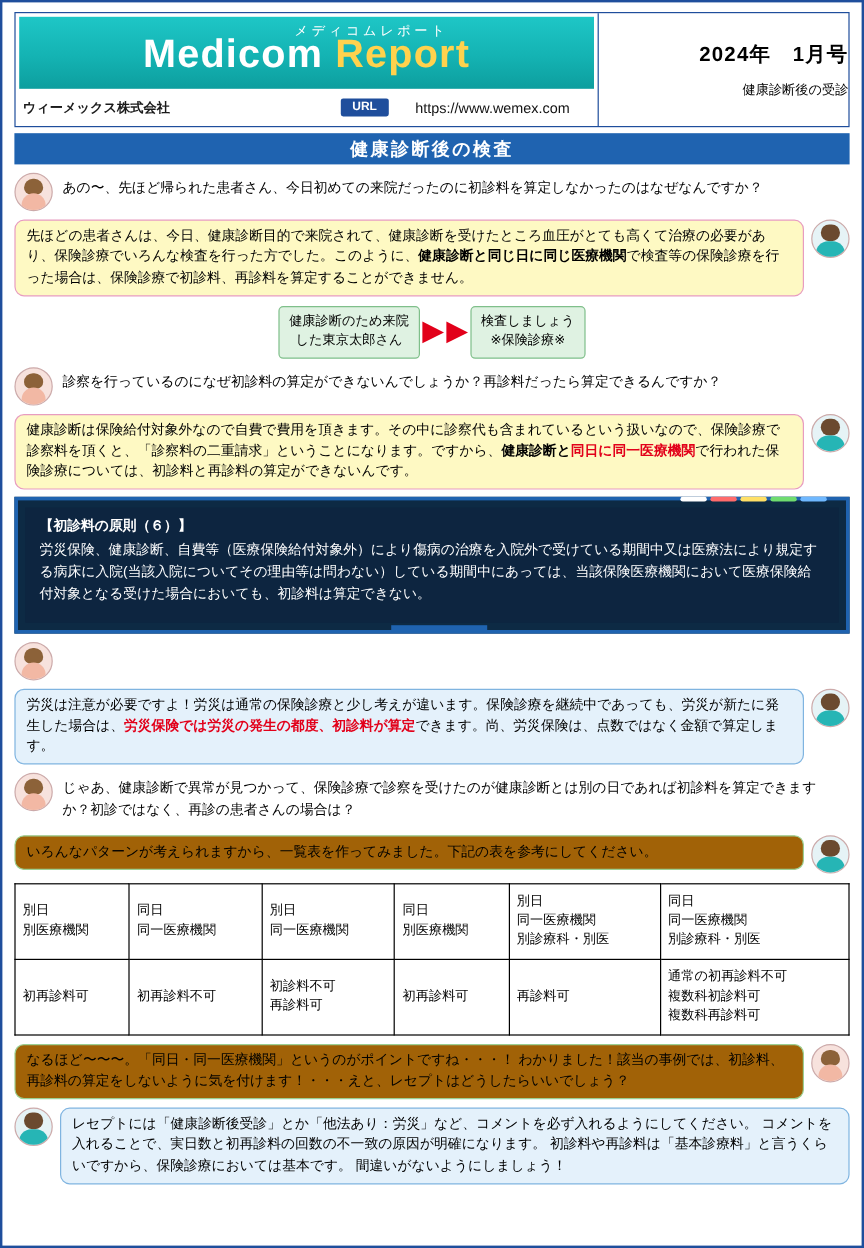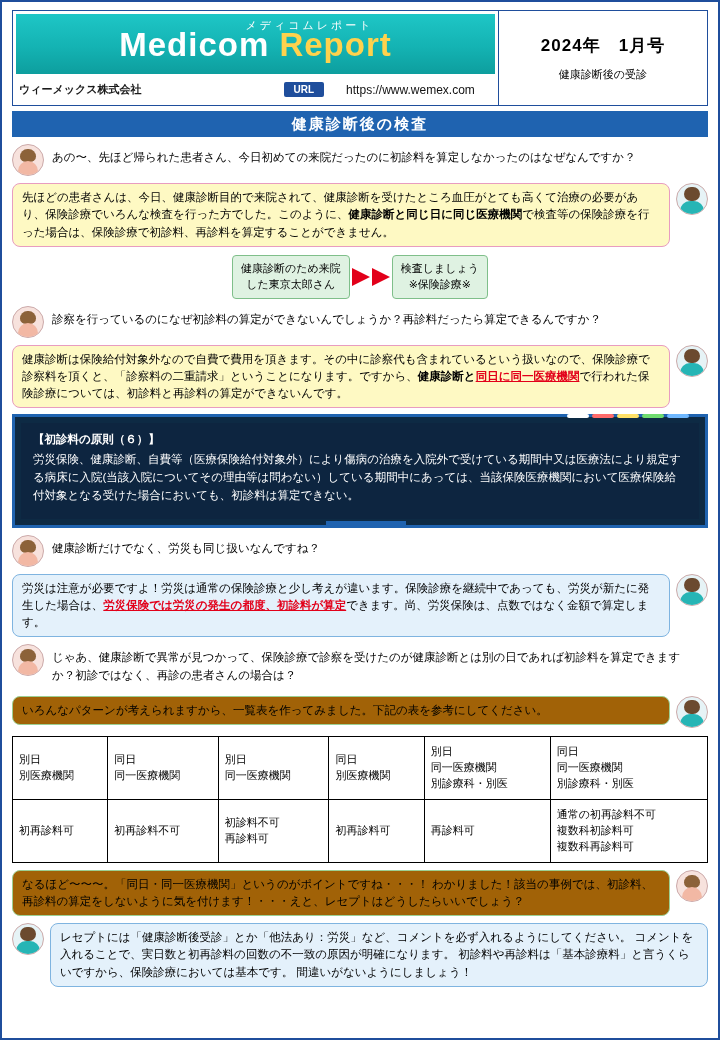--- a/index.html
+++ b/index.html
@@ -80,21 +80,21 @@
     border-radius:2px;
   }
   .url-text{
     font-size:12px;
     color:#111;
   }
   .header-right{
     width:208px;
     display:flex;
     flex-direction:column;
-    align-items:center;
+    align-items:flex-end;
     justify-content:center;
     gap:10px;
   }
   .issue{
     font-size:17px;
     font-weight:bold;
     letter-spacing:1px;
   }
   .issue-sub{
     font-size:11px;
@@ -153,21 +153,21 @@
     padding:5px 9px;
     font-size:11.5px;
     line-height:1.5;
     box-sizing:border-box;
   }
   .bubble.green{background:#a16207;border:1px solid #9ccf92;}
   .bubble.pink{background:#fef9c3;border:1px solid #e89cc0;}
   .bubble.blue{background:#e4f1fb;border:1px solid #7fb4e0;}
   .bubble.plain{background:#ffffff;border:none;padding-left:2px;}
   .bold{font-weight:bold;}
-  .red{color:#e2001a;font-weight:bold;text-decoration:underline;}
+  .red{color:#e2001a;font-weight:bold;}
   
   .flow{
     display:flex;
     align-items:center;
     justify-content:center;
     gap:2px;
     margin-top:8px;
   }
   .flow-box{
     background:#dff2e2;
@@ -300,21 +300,20 @@
     </div>
     <div class="board">
       <div class="board-title">【初診料の原則（６）】</div>
       <div>労災保険、健康診断、自費等（医療保険給付対象外）により傷病の治療を入院外で受けている期間中又は医療法により規定する病床に入院(当該入院についてその理由等は問わない）している期間中にあっては、当該保険医療機関において医療保険給付対象となる受けた場合においても、初診料は算定できない。</div>
     </div>
     <div class="board-ledge"></div>
   </div>
 
   <div class="row">
     <div class="avatar av-patient"></div>
-    <div class="bubble plain">健康診断だけでなく、労災も同じ扱いなんですね？</div>
   </div>
 
   <div class="row">
     <div class="bubble blue">
       <span>労災は注意が必要ですよ！労災は通常の保険診療と少し考えが違います。保険診療を継続中であっても、労災が新たに発生した場合は、</span><span class="red">労災保険では労災の発生の都度、初診料が算定</span><span>できます。尚、労災保険は、点数ではなく金額で算定します。</span>
     </div>
     <div class="avatar av-staff"></div>
   </div>
 
   <div class="row">

